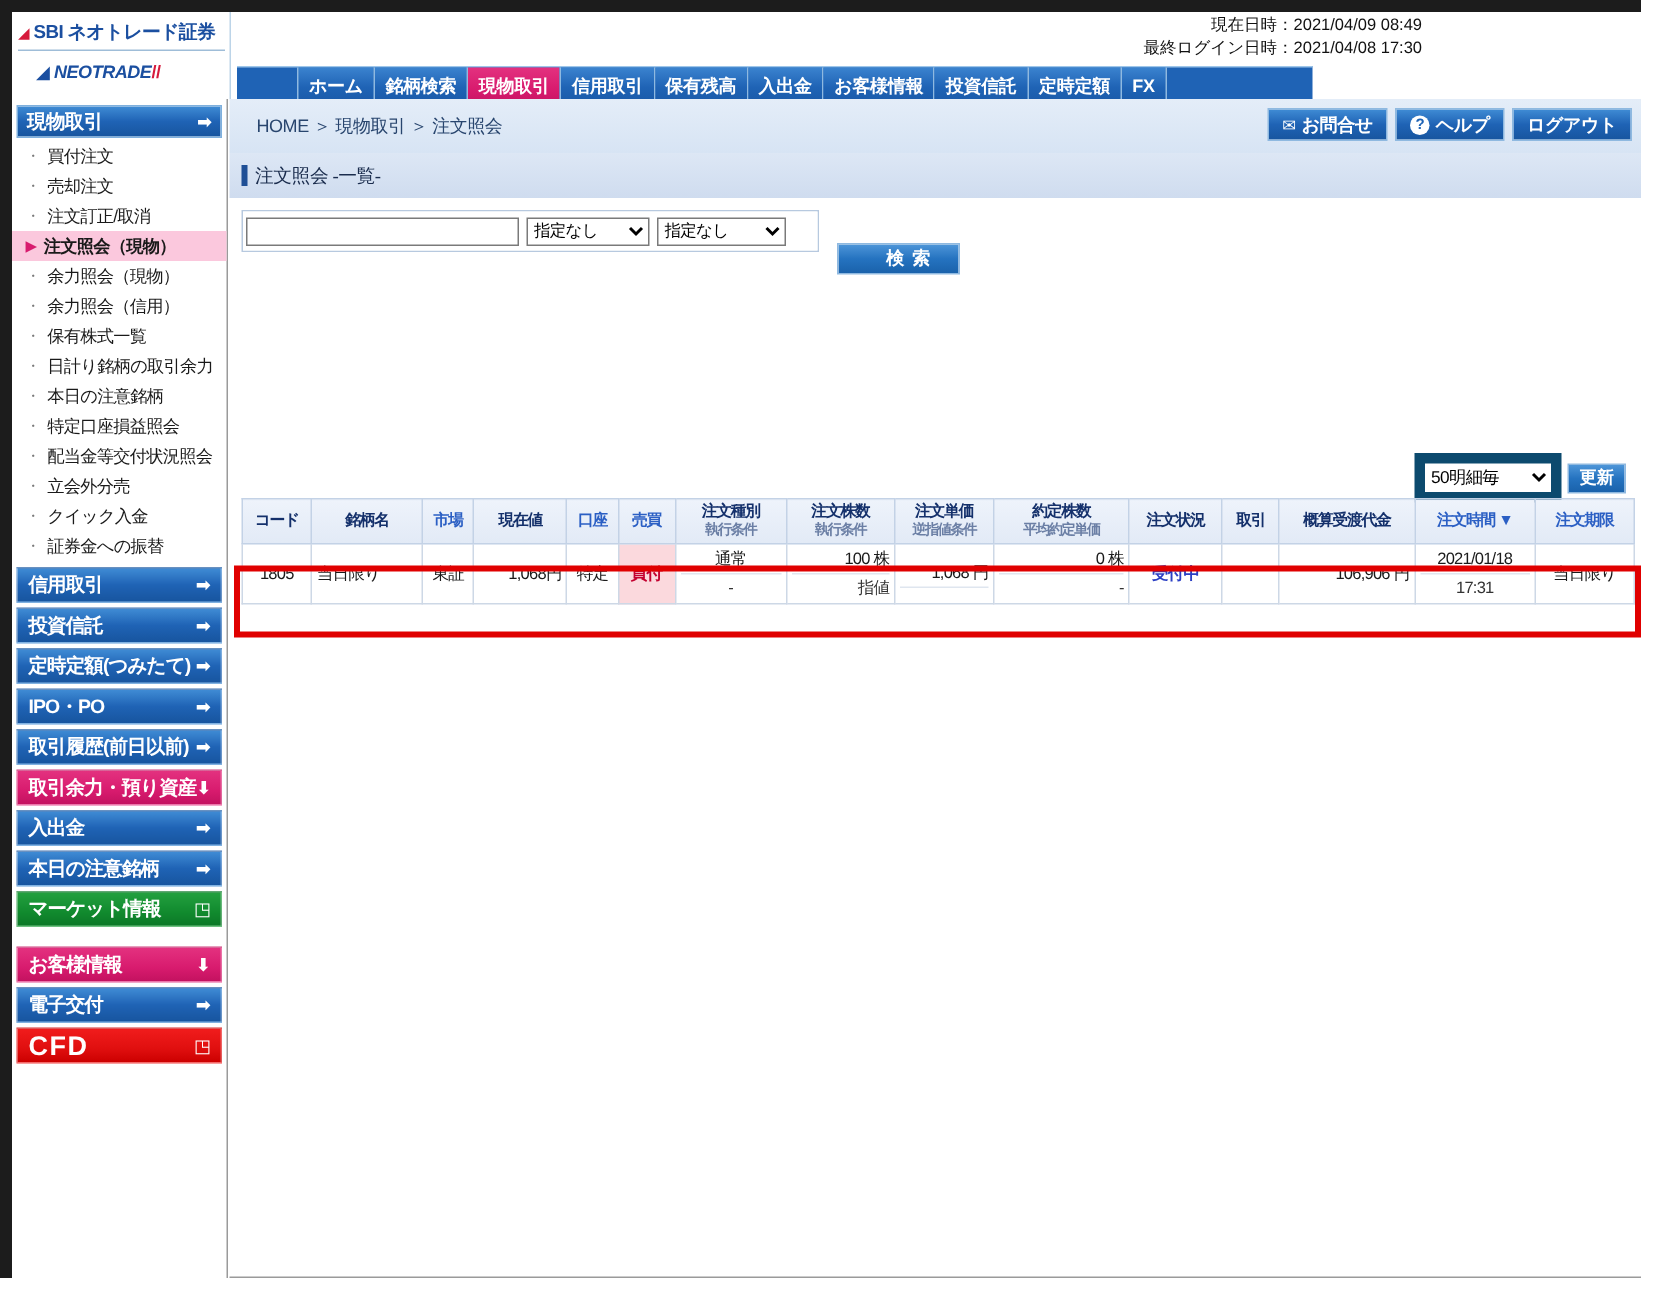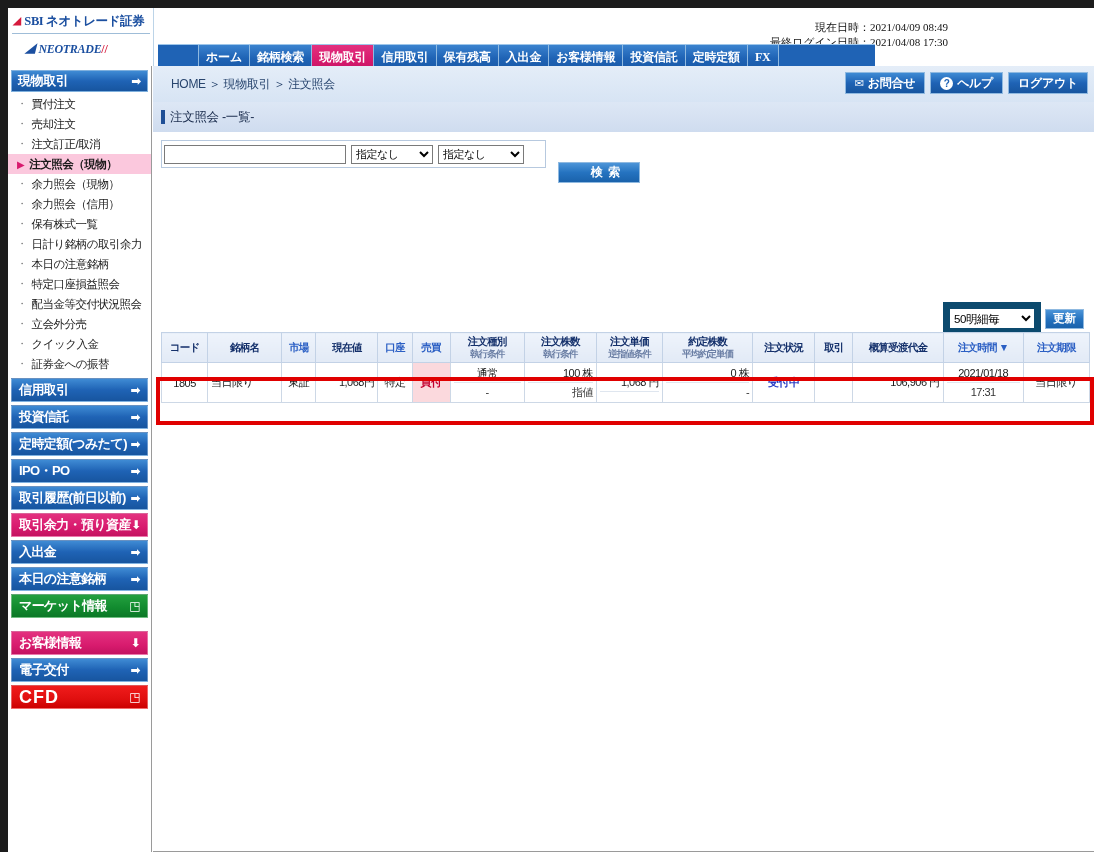--- a/index.html
+++ b/index.html
@@ -26,21 +26,20 @@
   }
   .right-white-edge {
     position: absolute; left: 1094px; top: 0; width: 8px; height: 860px;
     background: #ffffff;
   }
 
   
   .header {
     position: absolute; left: 8px; top: 8px; width: 1086px; height: 48px;
     background: #ffffff;
-    font-family: Liberation Serif, serif;
   }
   .logo-box {
     position: absolute; left: 0px; top: 0px; width: 146px; height: 58px;
     background: #ffffff;
     border-right: 1px solid #bcd4e8;
   }
   .logo-top {
     position: absolute; left: 4px; top: 5px;
     font-size: 12.5px; font-weight: bold;
     color: #1b4fa0; letter-spacing: -0.4px;
@@ -52,21 +51,21 @@
     background: #9fbdd8;
   }
   .logo-bot {
     position: absolute; left: 16px; top: 33px;
     font-size: 12px; font-weight: bold; font-style: italic;
     color: #1b4fa0; letter-spacing: -0.3px; white-space: nowrap;
   }
   .logo-bot .slash { color: #d61a3c; font-style: normal; }
 
   .datetime-wrap {
-    position: absolute; right: 146px; top: 12px;
+    position: absolute; right: 146px; top: 2px;
     text-align: right; line-height: 1.35;
   }
   .datetime-wrap div {
     font-size: 11px; color: #111; white-space: nowrap;
   }
 
   
   .gnav {
     position: absolute; left: 150px; top: 36px;
     width: 717px; height: 26px;
@@ -186,21 +185,21 @@
   .page-title-bar {
     height: 30px;
     background: linear-gradient(#dde7f5 0%, #cfdcef 100%);
     display: flex; align-items: center;
     padding-left: 8px;
   }
   .page-title-bar .tick {
     width: 4px; height: 14px; background: #1f4f96; margin-right: 5px;
   }
   .page-title-bar .ttl {
-    font-size: 12.5px; color: #1a2c4d; font-weight: normal; letter-spacing: -0.3px;
+    font-size: 12.5px; color: #1a2c4d; font-weight: normal; letter-spacing: -0.3px; font-family: Liberation Serif, serif;
   }
 
   .content-body {
     position: relative;
     height: 720px;
     background: #ffffff;
     padding: 8px 4px 0 8px;
   }
 
   

